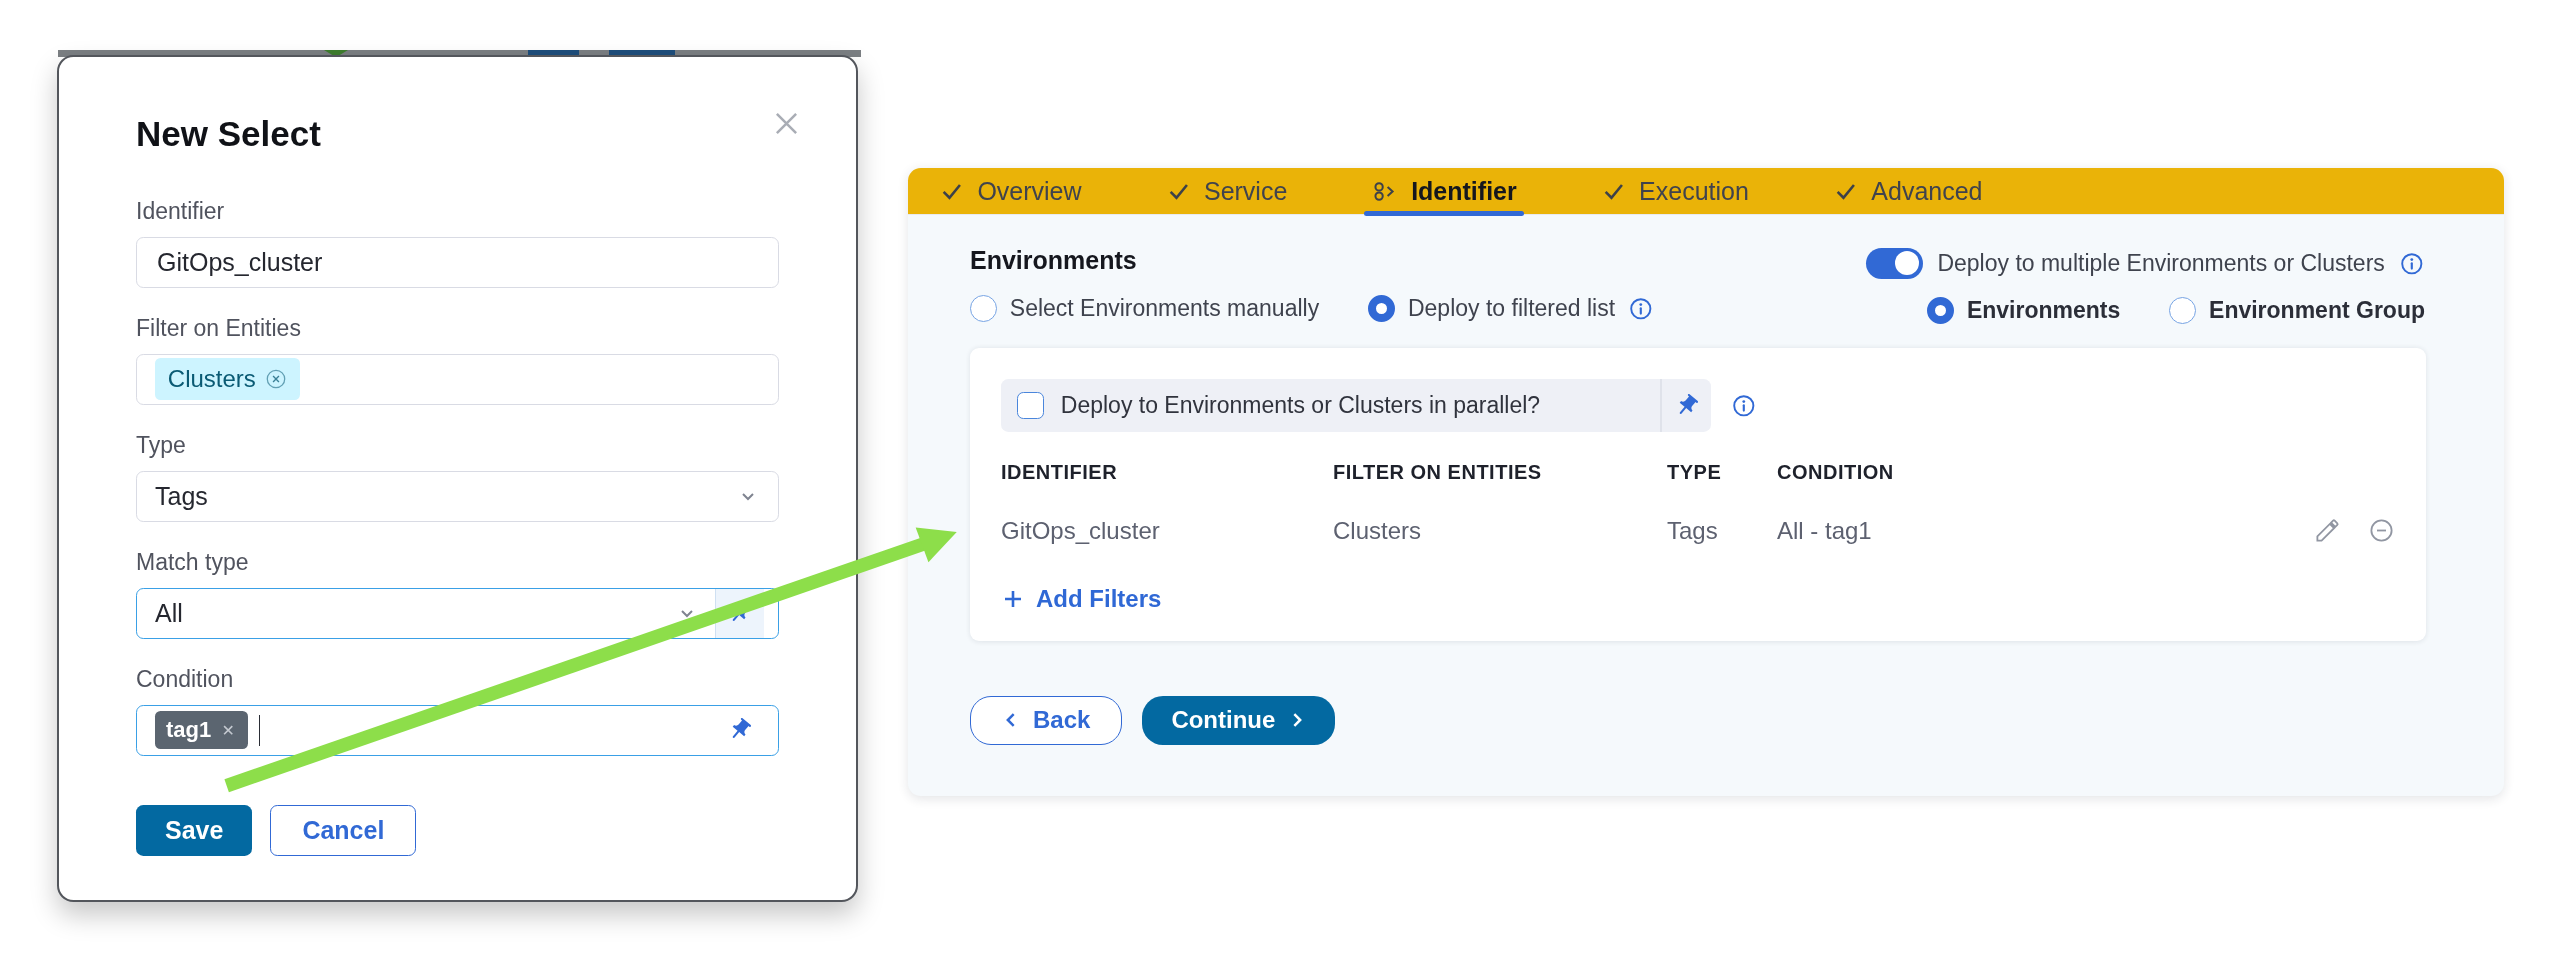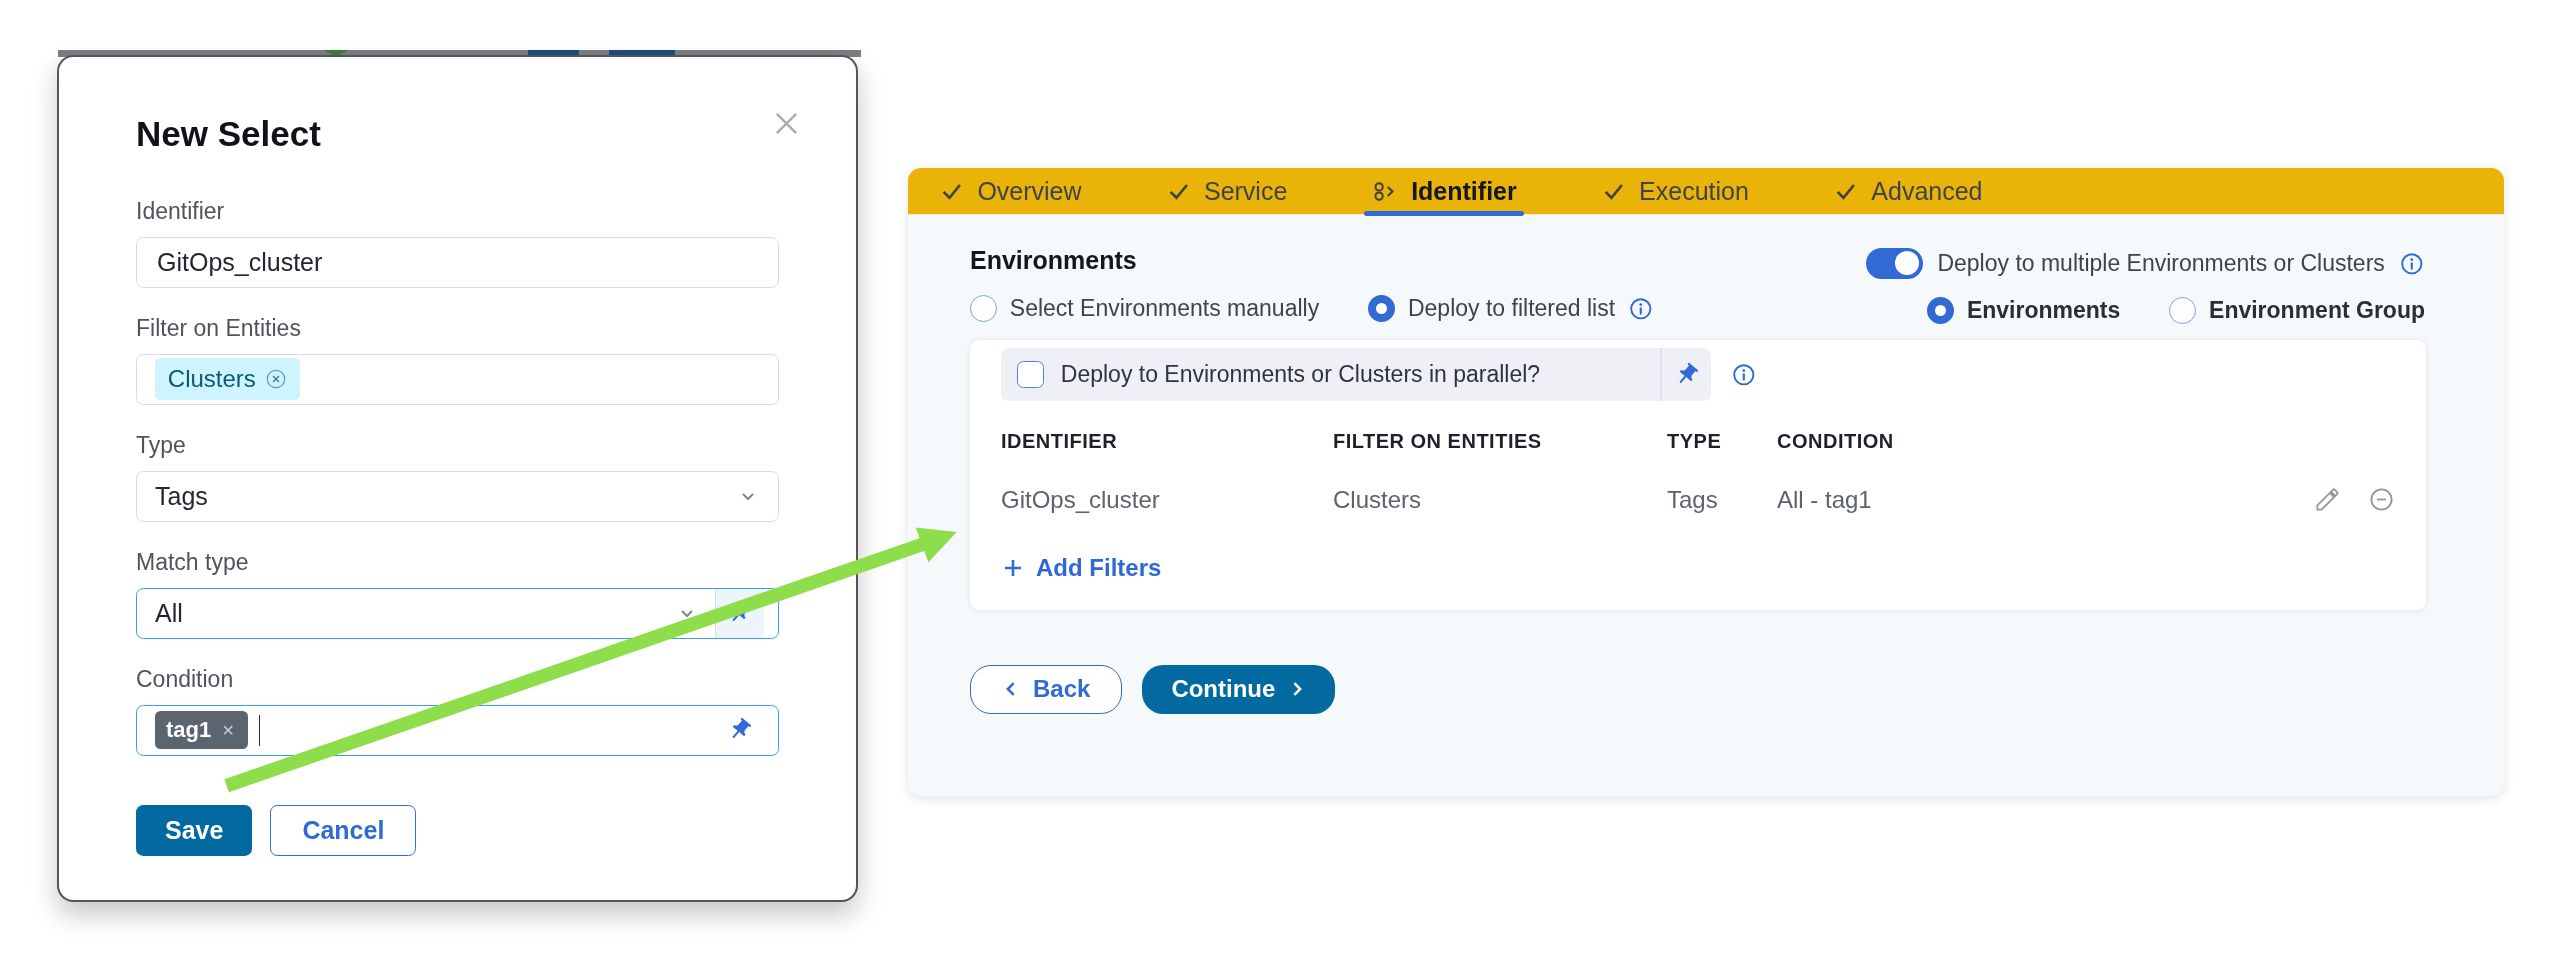--- a/index.html
+++ b/index.html
@@ -64,22 +64,22 @@
   .radio { width:27px; height:27px; border-radius:50%; background:#fff; flex:0 0 auto; cursor:pointer; }
   .radio.off { border:1.8px solid #77a4e4; }
   .radio.on  { border:8.2px solid #3169d5; }
   .right-col { display:flex; flex-direction:column; align-items:flex-end; gap:18px; padding-top:1.8px; }
   .toggle-row { display:flex; align-items:center; gap:14.6px; font-size:23px; color:#3f434e; }
   .toggle { width:57px; height:31px; border-radius:15.5px; background:#3169d5; position:relative; cursor:pointer; }
   .toggle .knob { position:absolute; right:3.7px; top:3.7px; width:24px; height:24px;
     border-radius:50%; background:#fff; }
   .right-radios .radio-item span[data-bind] { font-weight:600; color:#2b2e38; }
 
-  .card { margin-top:16px; width:1456px; background:#fff; border-radius:9px;
-    box-shadow:0 0.9px 5.5px rgba(31,41,55,.10); padding:8px 31px 27px; }
+  .card { margin-top:24px; width:1456px; background:#fff; border-radius:9px;
+    box-shadow:0 0.9px 5.5px rgba(31,41,55,.10); padding:31px 31px 27px; }
   .parallel-row { display:flex; align-items:center; gap:20px; }
   .parallel-bar { display:flex; align-items:center; background:#eef0f6; border-radius:7.3px;
     height:53px; width:710px; padding-left:16.4px; cursor:pointer; }
   .parallel-label { font-size:23px; color:#30333d; margin-left:16.4px; }
   .bar-divider { margin-left:auto; width:1.8px; height:53px; background:#dfe2ea; }
   .checkbox { width:27px; height:27px; border:1.8px solid #4a86dc; border-radius:6.4px;
     background:#fff; flex:0 0 auto; cursor:pointer; }
 
   .tbl { display:grid; grid-template-columns:332px 334px 110px 1fr 110px;
     margin-top:29px; align-items:center; }

